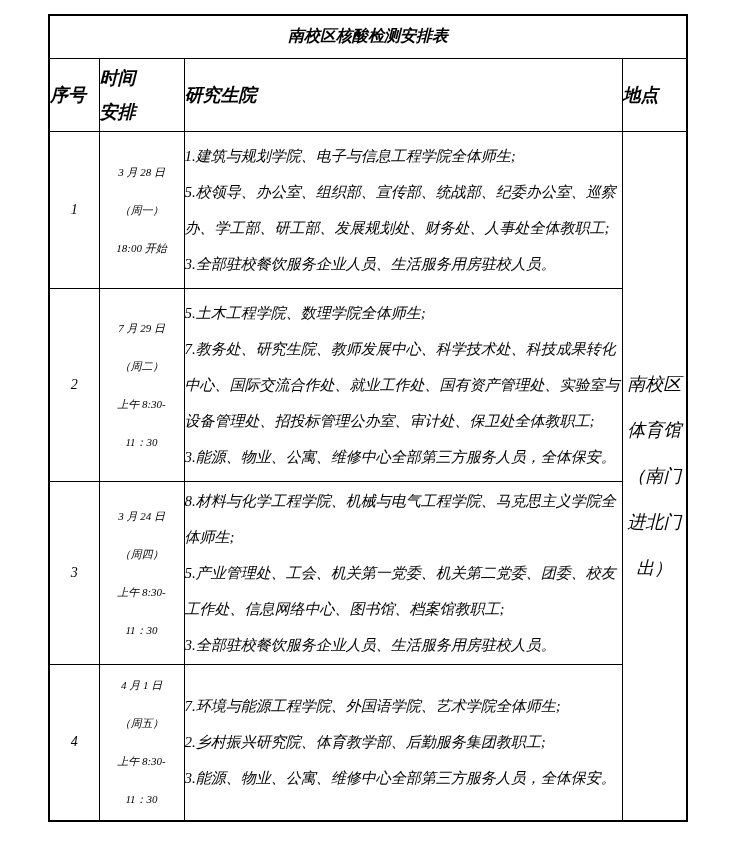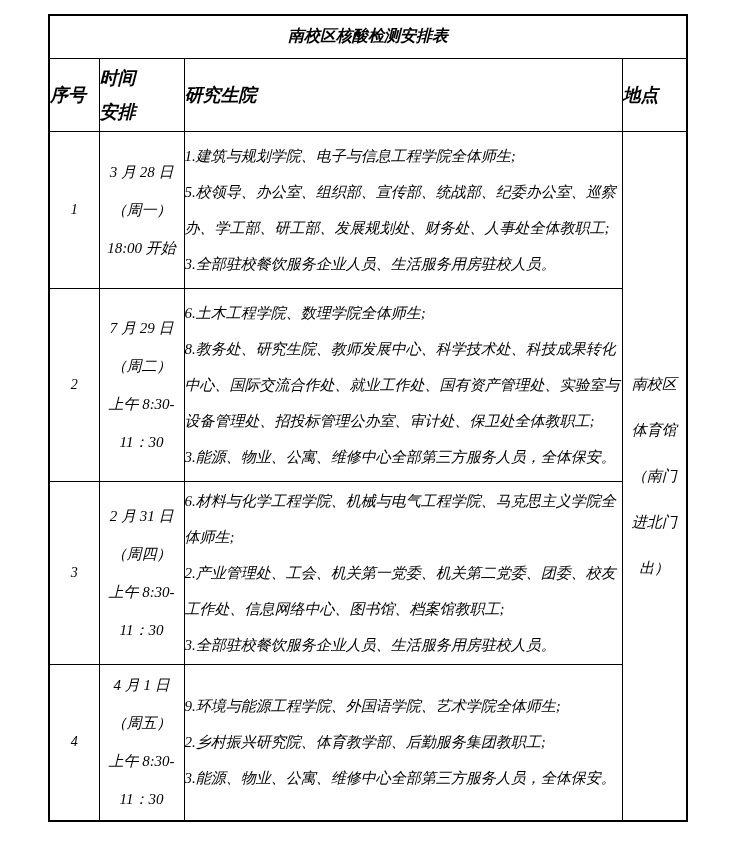--- a/index.html
+++ b/index.html
@@ -42,35 +42,35 @@
     font-weight: bold;
     font-size: 18px;
   }
   td.hdr .hdr-line { line-height: 34px; }
   td.seq-cell {
     text-align: center;
     font-size: 14px;
   }
   td.time-cell {
     text-align: center;
-    font-size: 15px;
+    font-size: 11px;
   }
   td.time-cell .time-line { line-height: 38px; }
   td.part-cell {
     font-size: 15px;
     padding: 2px 4px;
     text-align: left;
   }
   td.part-cell p {
     margin: 0;
     line-height: 36px;
   }
   td.loc-cell {
     text-align: center;
-    font-size: 15px;
+    font-size: 18px;
   }
   td.loc-cell .loc-line { line-height: 46px; }
 </style>
 </head>
 <body>
 
 <div class="page">
   <table class="schedule">
     <colgroup>
       <col style="width:50px">
@@ -117,50 +117,50 @@
 
     <tr style="height:193px">
       <td class="seq-cell">2</td>
       <td class="time-cell">
         <div class="time-line">7 月 29 日</div>
         <div class="time-line">（周二）</div>
         <div class="time-line">上午 8:30-</div>
         <div class="time-line">11：30</div>
       </td>
       <td class="part-cell">
-        <p>6.土木工程学院、数理学院全体师生;</p>
-        <p>8.教务处、研究生院、教师发展中心、科学技术处、科技成果转化中心、国际交流合作处、就业工作处、国有资产管理处、实验室与设备管理处、招投标管理公办室、审计处、保卫处全体教职工;</p>
+        <p>5.土木工程学院、数理学院全体师生;</p>
+        <p>7.教务处、研究生院、教师发展中心、科学技术处、科技成果转化中心、国际交流合作处、就业工作处、国有资产管理处、实验室与设备管理处、招投标管理公办室、审计处、保卫处全体教职工;</p>
         <p>3.能源、物业、公寓、维修中心全部第三方服务人员，全体保安。</p>
       </td>
     </tr>
 
     <tr style="height:183px">
       <td class="seq-cell">3</td>
       <td class="time-cell">
-        <div class="time-line">2 月 31 日</div>
+        <div class="time-line">3 月 24 日</div>
         <div class="time-line">（周四）</div>
         <div class="time-line">上午 8:30-</div>
         <div class="time-line">11：30</div>
       </td>
       <td class="part-cell">
-        <p>6.材料与化学工程学院、机械与电气工程学院、马克思主义学院全体师生;</p>
-        <p>2.产业管理处、工会、机关第一党委、机关第二党委、团委、校友工作处、信息网络中心、图书馆、档案馆教职工;</p>
+        <p>8.材料与化学工程学院、机械与电气工程学院、马克思主义学院全体师生;</p>
+        <p>5.产业管理处、工会、机关第一党委、机关第二党委、团委、校友工作处、信息网络中心、图书馆、档案馆教职工;</p>
         <p>3.全部驻校餐饮服务企业人员、生活服务用房驻校人员。</p>
       </td>
     </tr>
 
     <tr style="height:157px">
       <td class="seq-cell">4</td>
       <td class="time-cell">
         <div class="time-line">4 月 1 日</div>
         <div class="time-line">（周五）</div>
         <div class="time-line">上午 8:30-</div>
         <div class="time-line">11：30</div>
       </td>
       <td class="part-cell">
-        <p>9.环境与能源工程学院、外国语学院、艺术学院全体师生;</p>
+        <p>7.环境与能源工程学院、外国语学院、艺术学院全体师生;</p>
         <p>2.乡村振兴研究院、体育教学部、后勤服务集团教职工;</p>
         <p>3.能源、物业、公寓、维修中心全部第三方服务人员，全体保安。</p>
       </td>
     </tr>
   </tbody>
     </table>
 </div>
 
 </body></html>

